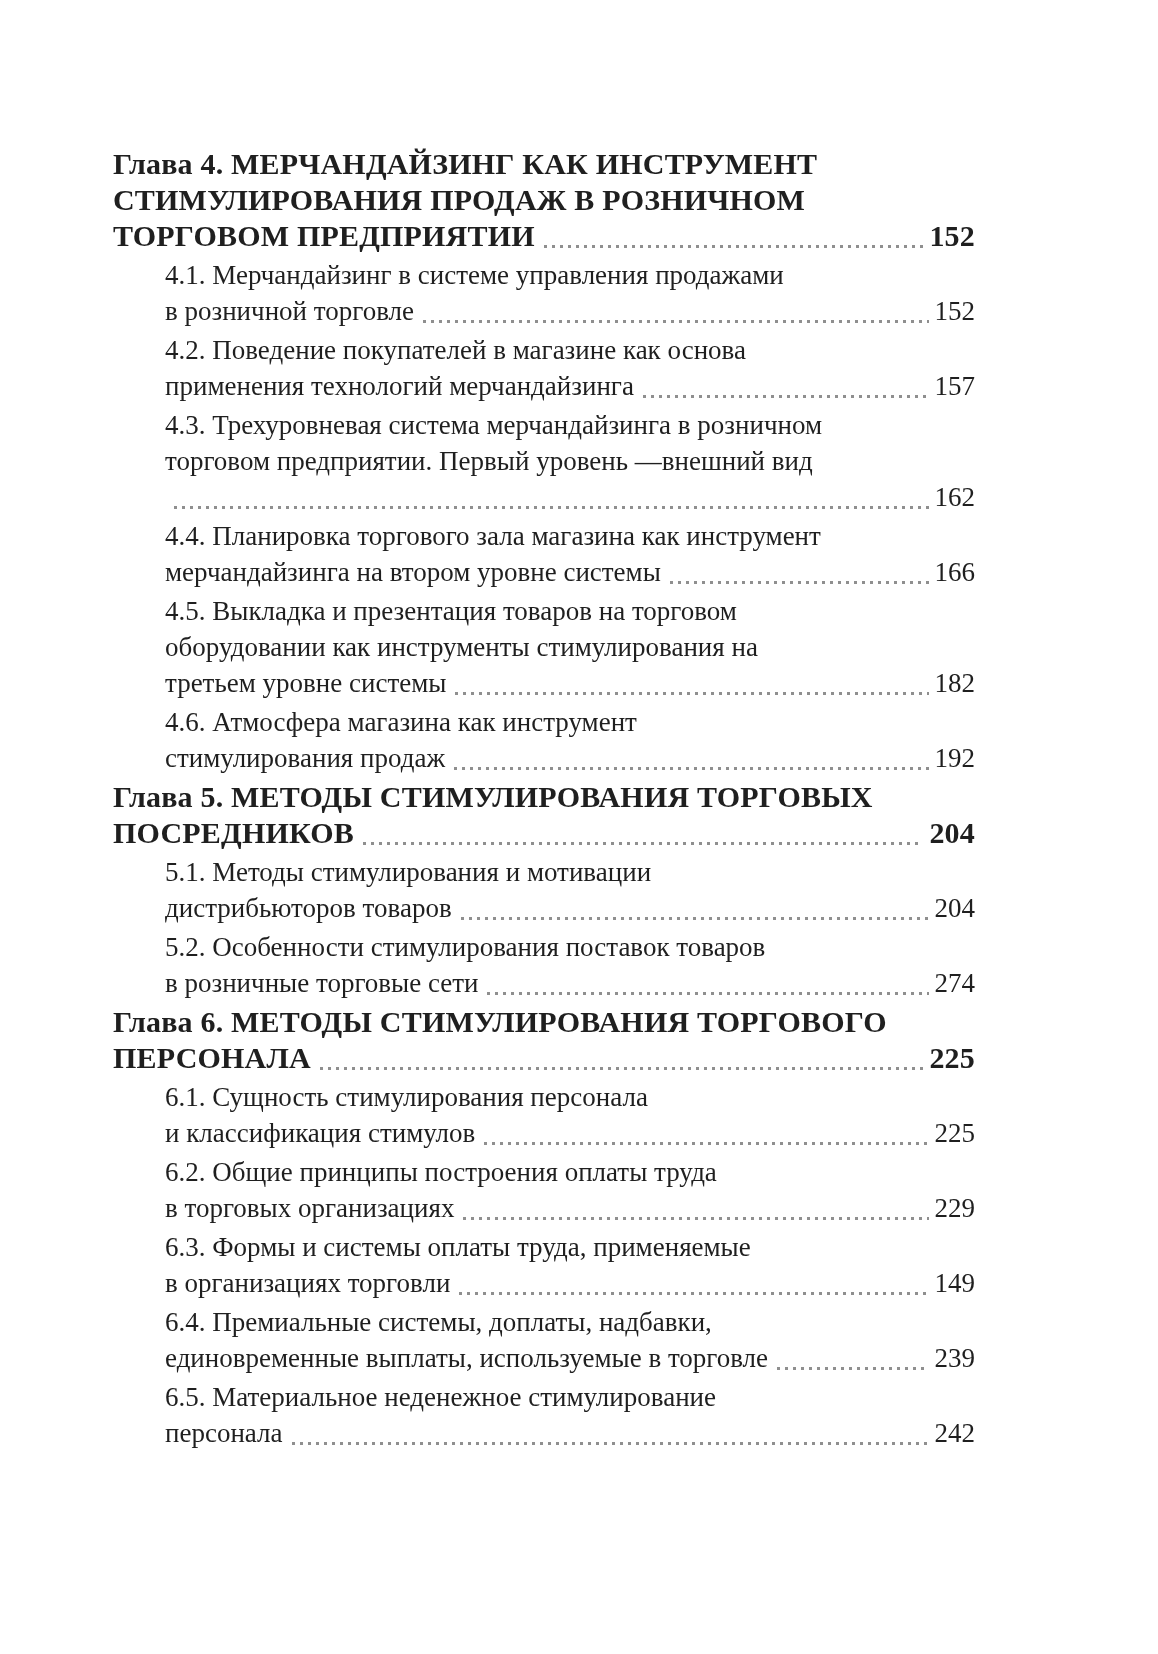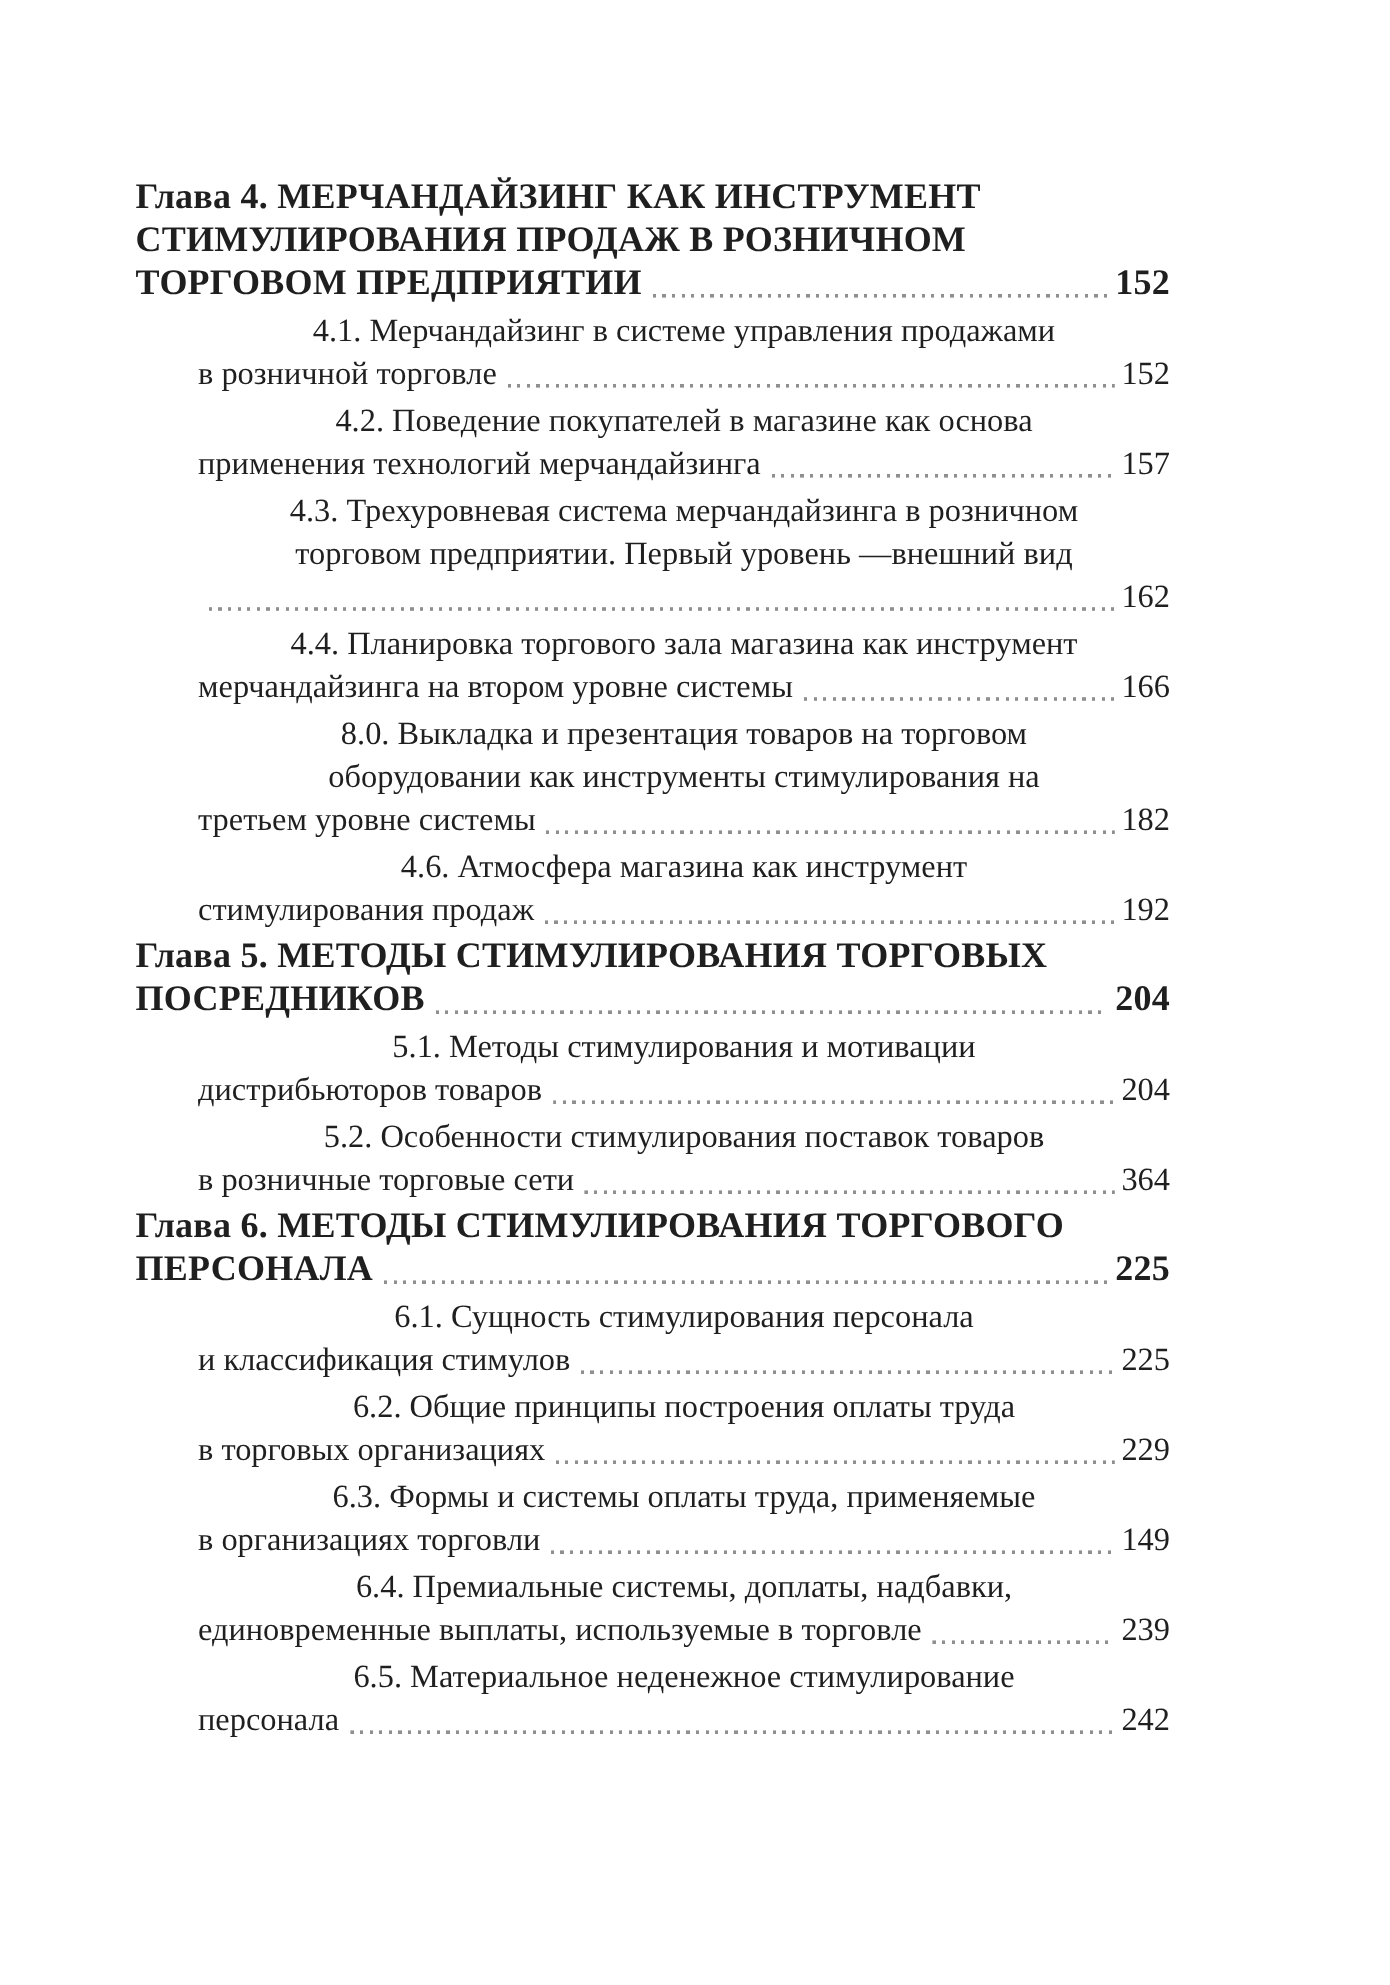--- a/index.html
+++ b/index.html
@@ -34,21 +34,20 @@
     font-weight: bold;
     font-size: 30px;
     letter-spacing: 0.2px;
   }
   .entry.chapter:first-child {
     margin-top: 0;
   }
   .entry.section {
     font-size: 27px;
     padding-left: 52px;
-    text-align: center;
   }
   .line.last {
     display: flex;
     align-items: baseline;
   }
   .line.last .t {
     flex: 0 0 auto;
   }
   .leader {
     flex: 1 1 auto;
@@ -107,21 +106,21 @@
       </div>
       <div class="entry section">
         <div class="line">4.4. Планировка торгового зала магазина как инструмент</div>
         <div class="line last">
           <span class="t">мерчандайзинга на втором уровне системы</span>
           <span class="leader"></span>
           <span class="pagenum">166</span>
         </div>
       </div>
       <div class="entry section">
-        <div class="line">8.0. Выкладка и презентация товаров на торговом</div>
+        <div class="line">4.5. Выкладка и презентация товаров на торговом</div>
         <div class="line">оборудовании как инструменты стимулирования на</div>
         <div class="line last">
           <span class="t">третьем уровне системы</span>
           <span class="leader"></span>
           <span class="pagenum">182</span>
         </div>
       </div>
       <div class="entry section">
         <div class="line">4.6. Атмосфера магазина как инструмент</div>
         <div class="line last">
@@ -144,21 +143,21 @@
           <span class="t">дистрибьюторов товаров</span>
           <span class="leader"></span>
           <span class="pagenum">204</span>
         </div>
       </div>
       <div class="entry section">
         <div class="line">5.2. Особенности стимулирования поставок товаров</div>
         <div class="line last">
           <span class="t">в розничные торговые сети</span>
           <span class="leader"></span>
-          <span class="pagenum">364</span>
+          <span class="pagenum">274</span>
         </div>
       </div>
       <div class="entry chapter">
         <div class="line">Глава 6. МЕТОДЫ СТИМУЛИРОВАНИЯ ТОРГОВОГО</div>
         <div class="line last">
           <span class="t">ПЕРСОНАЛА</span>
           <span class="leader"></span>
           <span class="pagenum">225</span>
         </div>
       </div>

